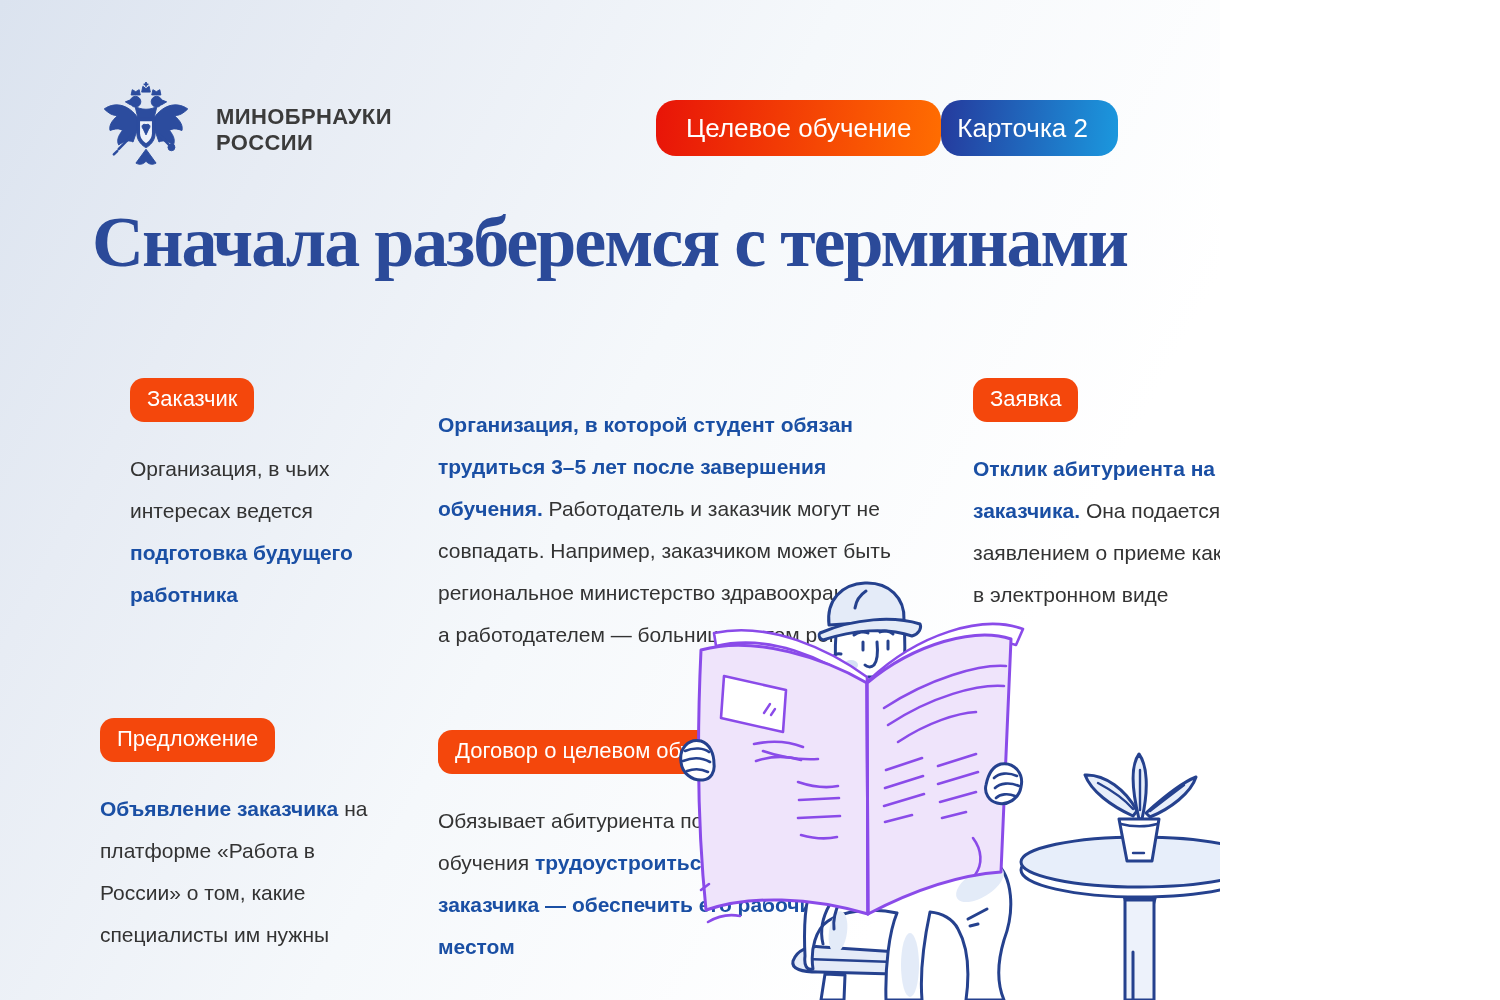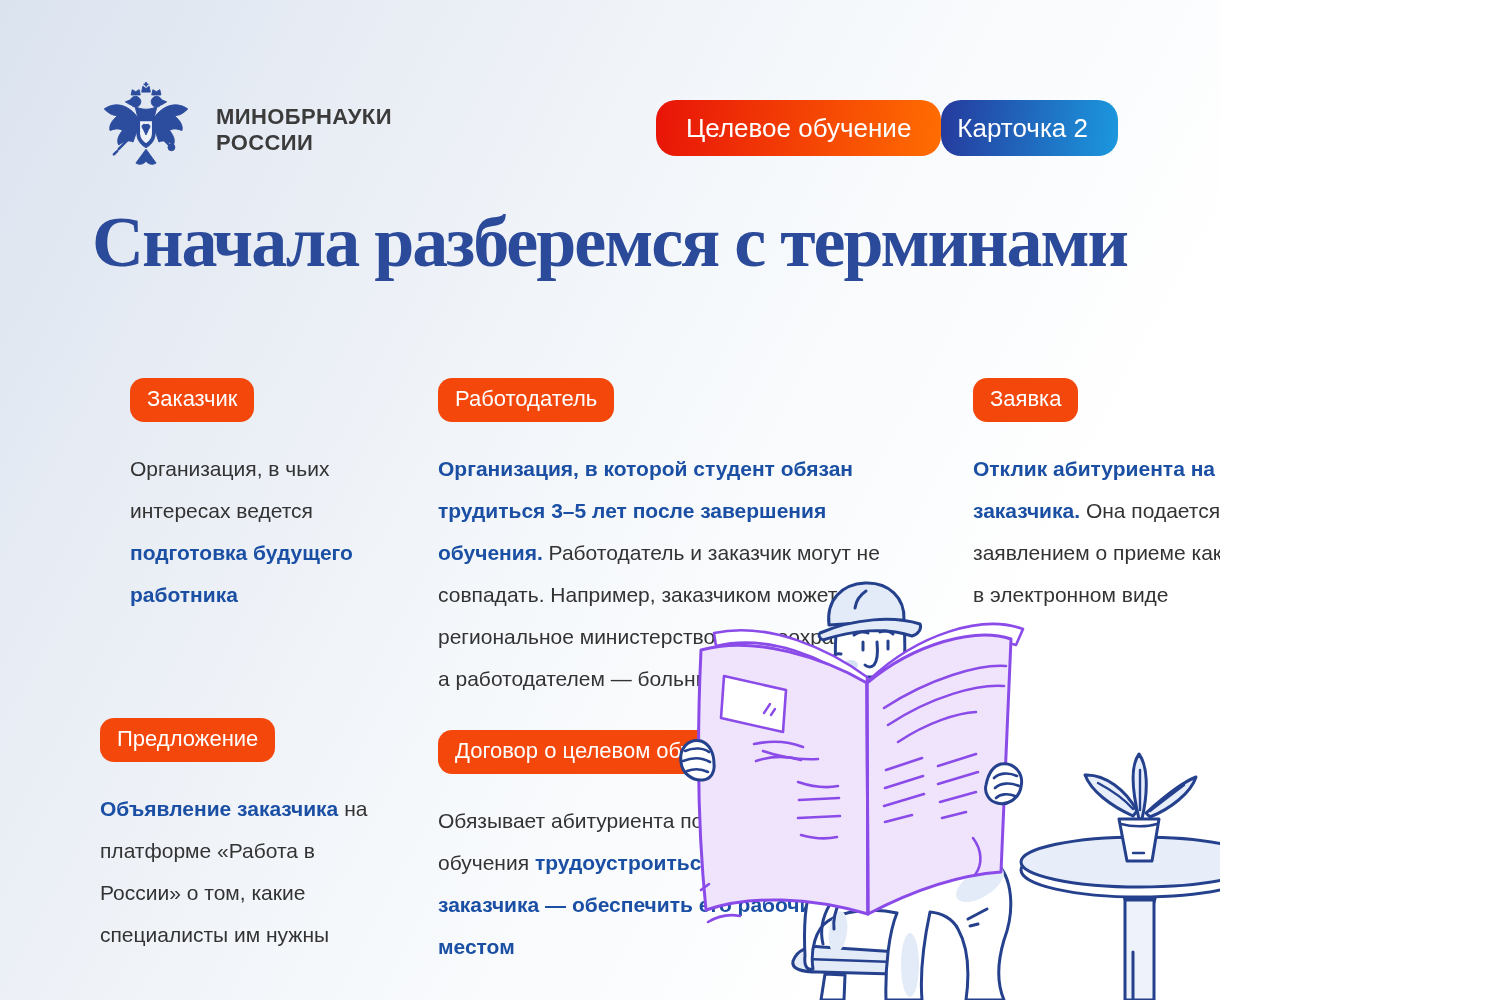--- a/index.html
+++ b/index.html
@@ -83,21 +83,20 @@
   </div>
 
   <h1 class="title">Сначала разберемся с терминами</h1>
 
   <div class="term" id="term-customer">
     <span class="tag">Заказчик</span>
     <p class="desc"><span>Организация, в чьих интересах ведется </span><span class="bb">подготовка будущего работника</span></p>
   </div>
 
   <div class="term" id="term-employer">
-    <span class="tag">Работодатель</span>
     <p class="desc"><span class="bb">Организация, в которой студент обязан трудиться 3–5 лет после завершения обучения. </span><span>Работодатель и заказчик могут не совпадать. Например, заказчиком может быть региональное министерство здравоохранения, а работодателем — больница в этом регионе</span></p>
   </div>
 
   <div class="term" id="term-application">
     <span class="tag">Заявка</span>
     <p class="desc"><span class="bb">Отклик абитуриента на предложение заказчика. </span><span>Она подается в вуз вместе с заявлением о приеме как в бумажном, так и в электронном виде</span></p>
   </div>
 
   <div class="term" id="term-offer">
     <span class="tag">Предложение</span>

